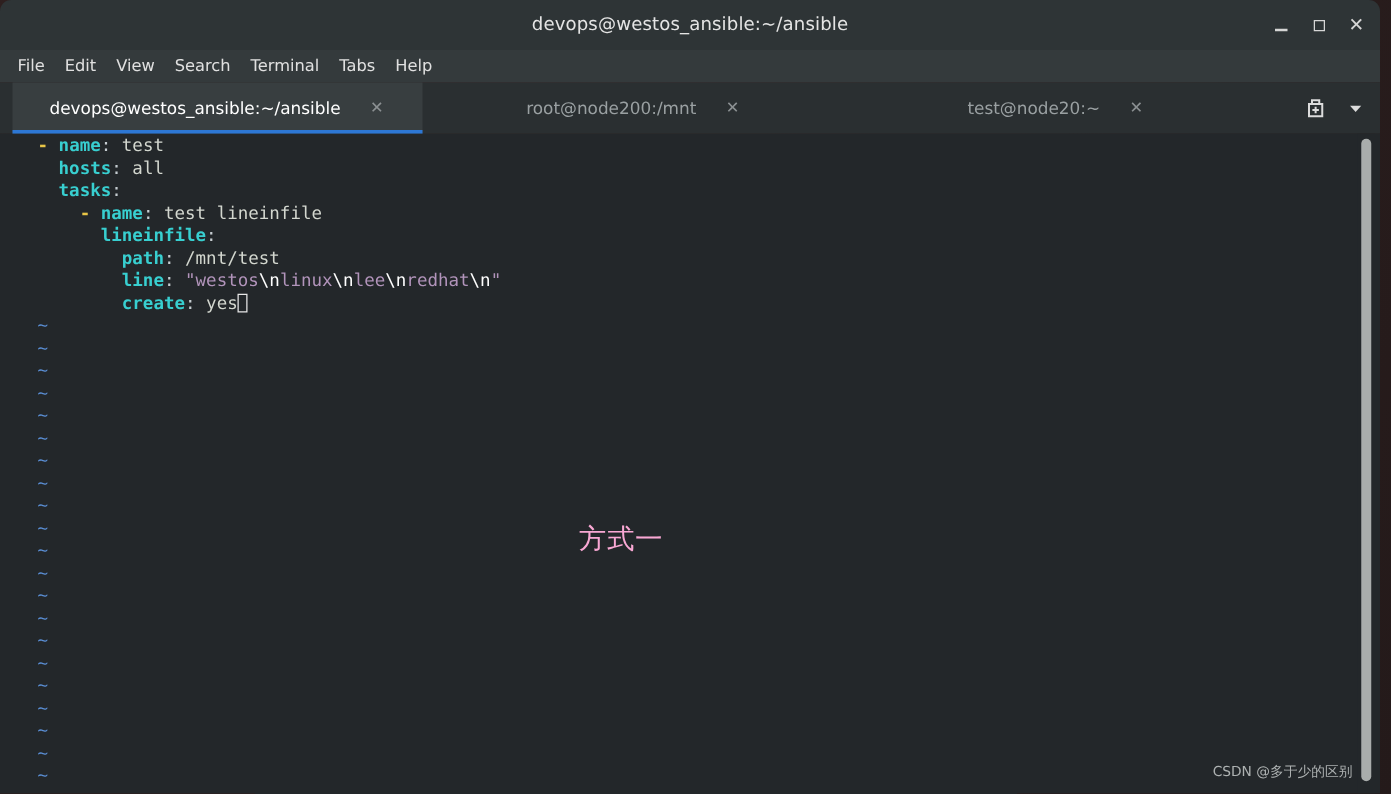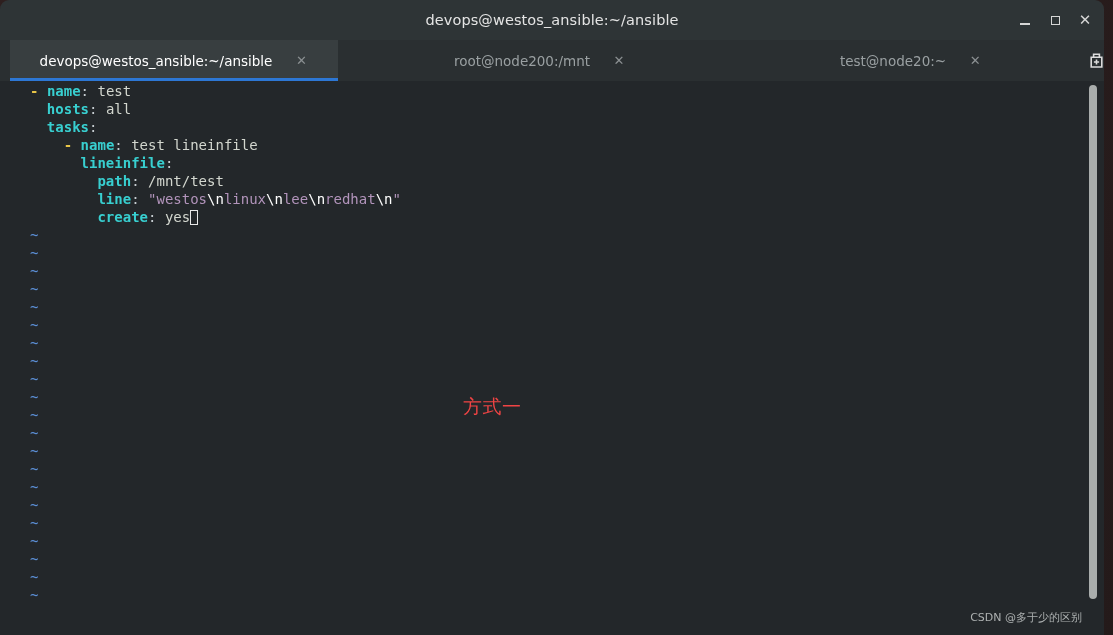--- a/index.html
+++ b/index.html
@@ -124,21 +124,21 @@
     width: 328px;
   }
   .tab.active .tab-label { color: #ffffff; }
   .tab.active::after {
     content: "";
     position: absolute;
     left: 0; right: 0; bottom: 0;
     height: 3px;
     background: #2d77d4;
   }
-  .tab.inactive { width: 338px; margin-left: 33px; }
+  .tab.inactive { width: 338px; }
   .tab.inactive .tab-label { color: #9aa0a2; }
   .tab-spacer-left { width: 10px; flex: 0 0 auto; }
   .tabbar-actions {
     margin-left: auto;
     display: flex;
     align-items: center;
     padding-right: 4px;
   }
   .tabbar-btn {
     width: 32px; height: 32px;
@@ -183,23 +183,23 @@
     border: 1.4px solid #e8e8e8;
     background: transparent;
     vertical-align: -3px;
   }
 
   
   .annotation {
     position: absolute;
     left: 463px;
     top: 316px;
-    color: #ef4444;
+    color: #f9a8d4;
     font-family: "DejaVu Sans", sans-serif;
-    font-size: 19px;
+    font-size: 22px;
     font-weight: 400;
     letter-spacing: .5px;
   }
 
   
   .watermark {
     position: absolute;
     right: 22px;
     bottom: 8px;
     color: #b9bdbd;
@@ -241,20 +241,29 @@
         <div class="win-btn">
           <span class="glyph-min"></span>
         </div>
         <div class="win-btn">
           <span class="glyph-max"></span>
         </div>
         <div class="win-btn glyph-close">✕</div>
       </div>
     </div>
 
+    <div class="menubar">
+      <div class="menu-item">File</div>
+      <div class="menu-item">Edit</div>
+      <div class="menu-item">View</div>
+      <div class="menu-item">Search</div>
+      <div class="menu-item">Terminal</div>
+      <div class="menu-item">Tabs</div>
+      <div class="menu-item">Help</div>
+    </div>
 
     <div class="tabbar">
       <div class="tab-spacer-left"></div>
 
       <div class="tab active">
         <span class="tab-label">devops@westos_ansible:~/ansible</span>
         <span class="tab-close">✕</span>
       </div>
 
       <div class="tab inactive">

